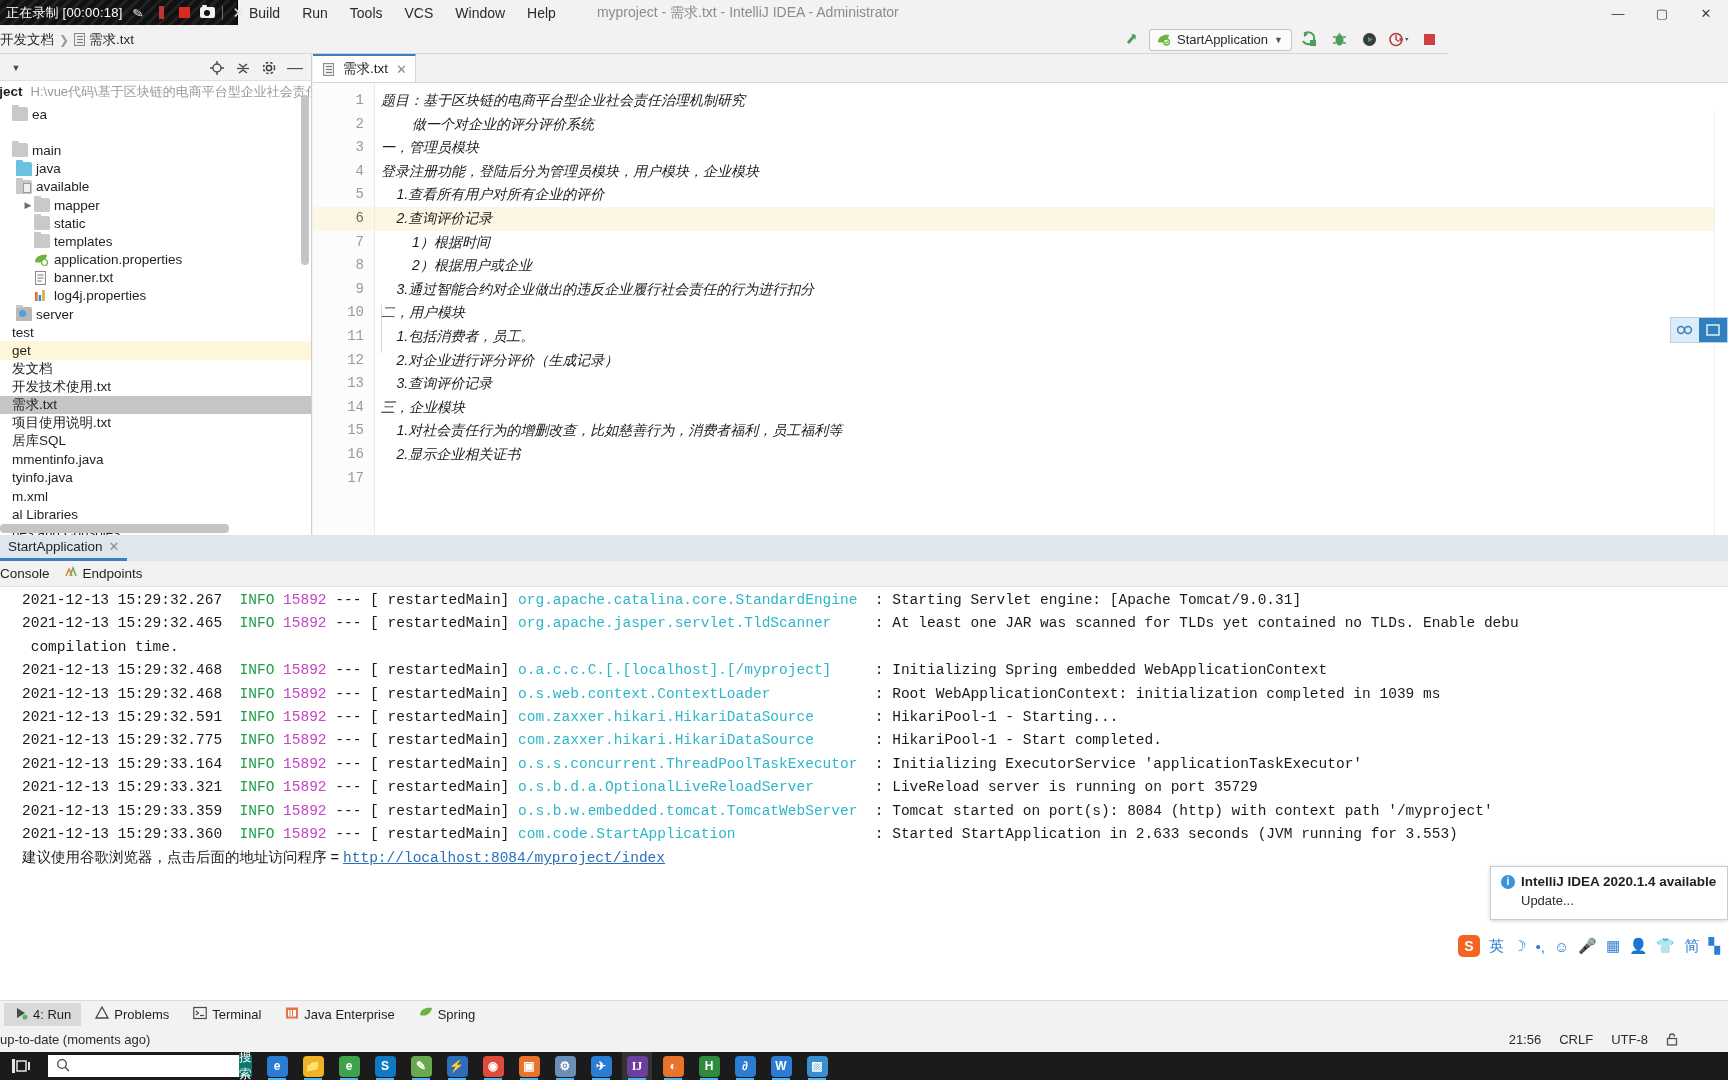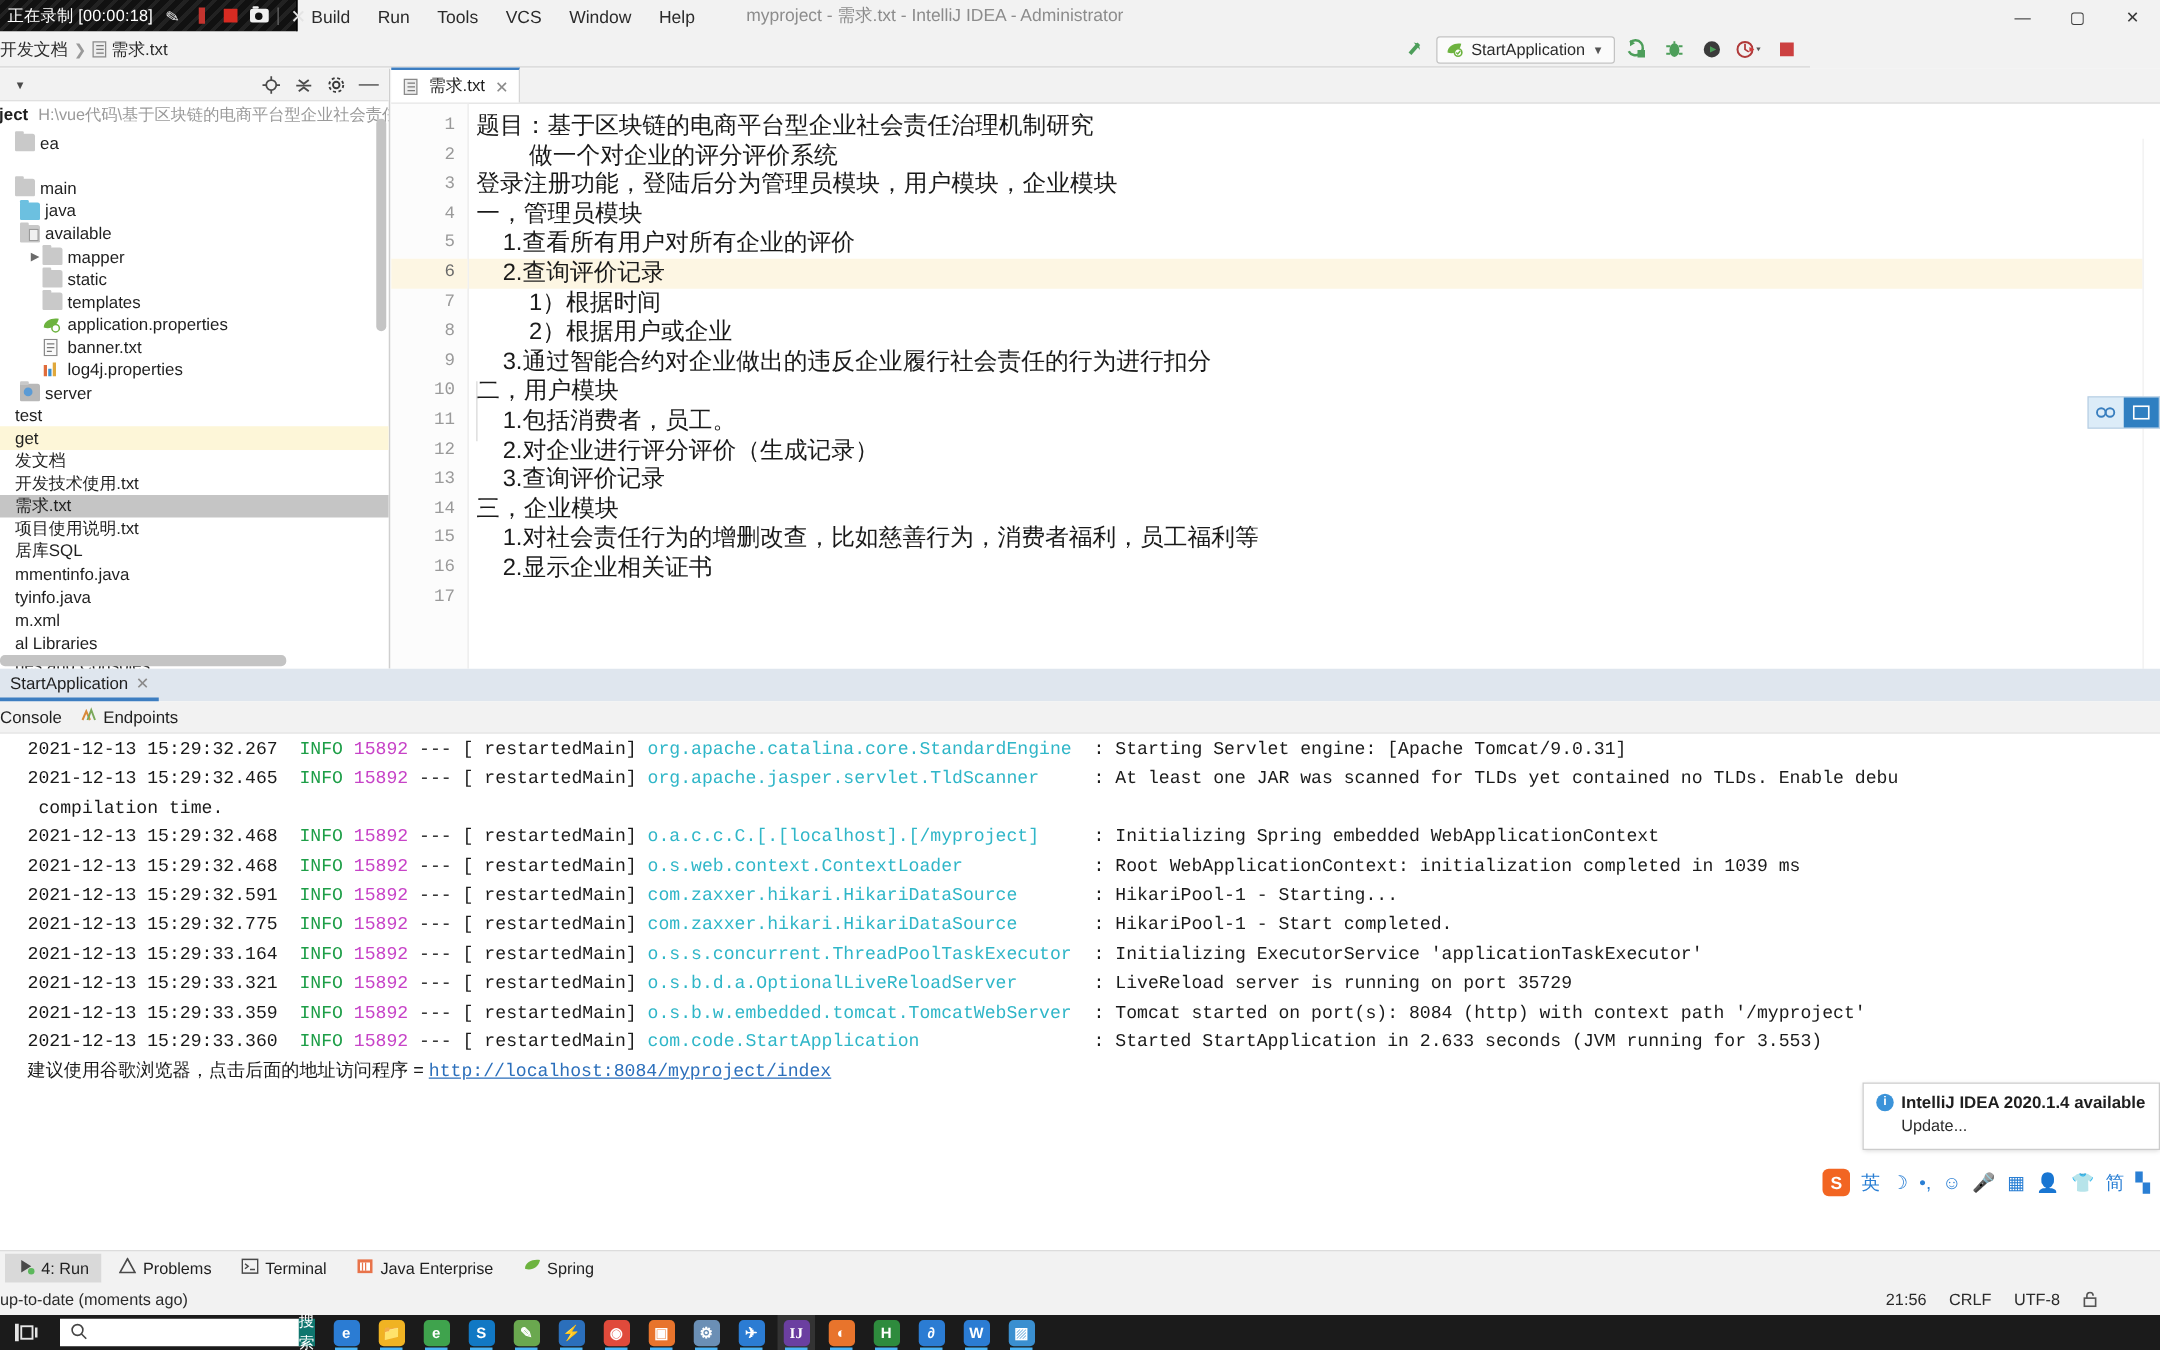--- a/index.html
+++ b/index.html
@@ -159,22 +159,22 @@
     width: 62px; background:#fcfcfc; border-right:1px solid #eaeaea;
     padding-top: 6px; text-align:right; flex:0 0 62px;
   }
   .gline { height: 23.6px; line-height: 23.6px; font-size: 14px; color:#9a9a9a;
            font-family:"Liberation Mono", monospace; padding-right: 10px; }
   .gline.cur { background:#fdf6e3; color:#6b6b6b; }
   .code {
     flex:1; padding-top: 6px; position:relative; overflow:hidden;
   }
   .cline {
-    height: 23.6px; line-height: 23.6px; font-size: 19px; color:#1a1a1a;
-    white-space: pre; padding-left: 6px;
+    height: 23.6px; line-height: 23.6px; font-size: 14px; color:#1a1a1a;
+    white-space: pre; padding-left: 6px; font-style: italic;
   }
   .cline.cur { background:#fdf6e3; }
   .editor-vscroll{
     position:absolute; right:0; top:28px; width: 14px; height: 452px; background:#fff;
     border-left: 1px solid #efefef;
   }
   .fold-guide{
     position:absolute; left:68px; top:222px; width:1px; height:48px; background:#d8d8d8;
   }
 
@@ -592,22 +592,22 @@
           <div class="gline">12</div>
           <div class="gline">13</div>
           <div class="gline">14</div>
           <div class="gline">15</div>
           <div class="gline">16</div>
           <div class="gline">17</div>
         </div>
       <div class="code" id="codelines">
           <div class="cline">题目：基于区块链的电商平台型企业社会责任治理机制研究</div>
           <div class="cline">        做一个对企业的评分评价系统</div>
+          <div class="cline">一，管理员模块</div>
           <div class="cline">登录注册功能，登陆后分为管理员模块，用户模块，企业模块</div>
-          <div class="cline">一，管理员模块</div>
           <div class="cline">    1.查看所有用户对所有企业的评价</div>
           <div class="cline cur">    2.查询评价记录</div>
           <div class="cline">        1）根据时间</div>
           <div class="cline">        2）根据用户或企业</div>
           <div class="cline">    3.通过智能合约对企业做出的违反企业履行社会责任的行为进行扣分</div>
           <div class="cline">二，用户模块</div>
           <div class="cline">    1.包括消费者，员工。</div>
           <div class="cline">    2.对企业进行评分评价（生成记录）</div>
           <div class="cline">    3.查询评价记录</div>
           <div class="cline">三，企业模块</div>

